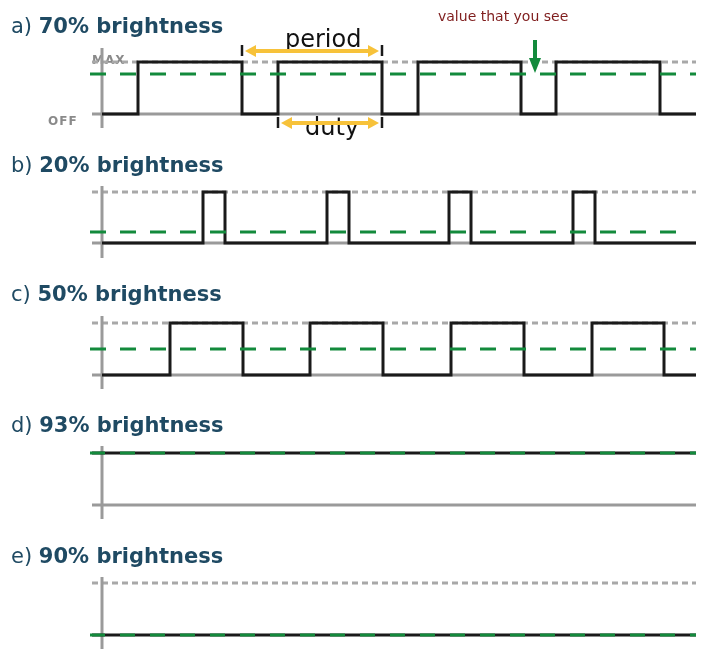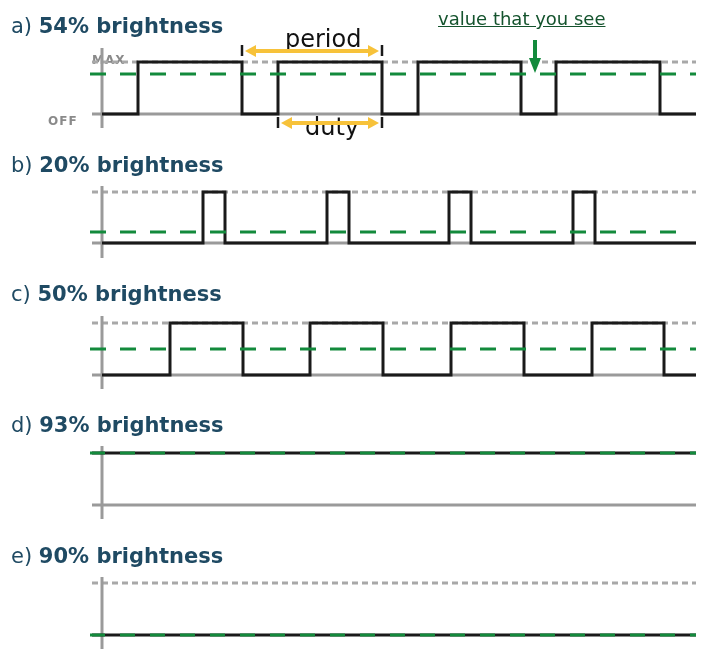--- a/index.html
+++ b/index.html
@@ -3,29 +3,29 @@
 <meta charset="utf-8">
 <style>
   html, body { margin: 0; padding: 0; background: #ffffff; }
   body { width: 711px; height: 658px; position: relative; overflow: hidden;
          font-family: "DejaVu Sans", "Liberation Sans", sans-serif; }
   .title { position: absolute; left: 11px; font-size: 21px; color: #1f4a63; white-space: nowrap; }
   .title .prefix { font-weight: normal; }
   .title .strong { font-weight: bold; }
   .axis-label { position: absolute; font-size: 12px; font-weight: bold; color: #8a8a8a; letter-spacing: 1px; }
   .annot { position: absolute; font-size: 24px; color: #111; font-family: "DejaVu Sans", sans-serif; }
-  .annot-green { position: absolute; font-size: 18px; color: #14532d; font-family: "DejaVu Sans", sans-serif; text-decoration: underline; }
+  .annot-green { position: absolute; font-size: 14px; color: #7f1d1d; font-family: "DejaVu Sans", sans-serif; }
   svg { position: absolute; left: 0; top: 0; }
 </style>
 </head>
 <body>
 
 <div class="title" style="top:14px;">
   <span class="prefix">a)</span>
-  <span class="strong">54% brightness</span>
+  <span class="strong">70% brightness</span>
 </div>
 <div class="title" style="top:153px;">
   <span class="prefix">b)</span>
   <span class="strong">20% brightness</span>
 </div>
 <div class="title" style="top:282px;">
   <span class="prefix">c)</span>
   <span class="strong">50% brightness</span>
 </div>
 <div class="title" style="top:413px;">

